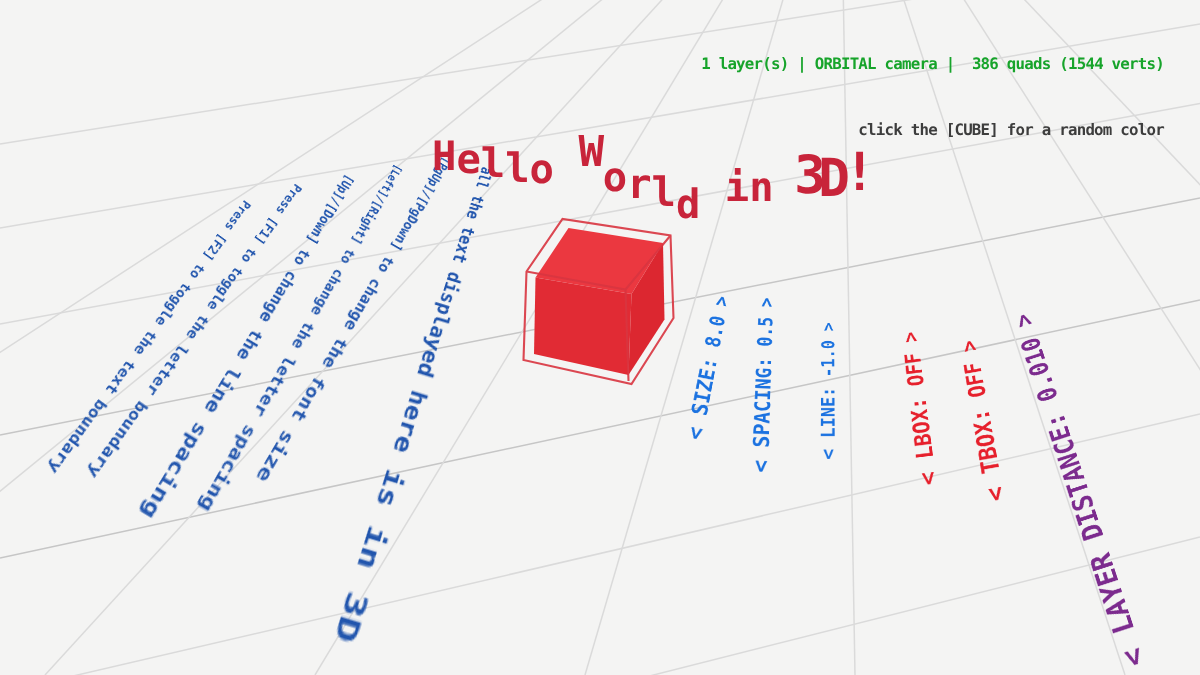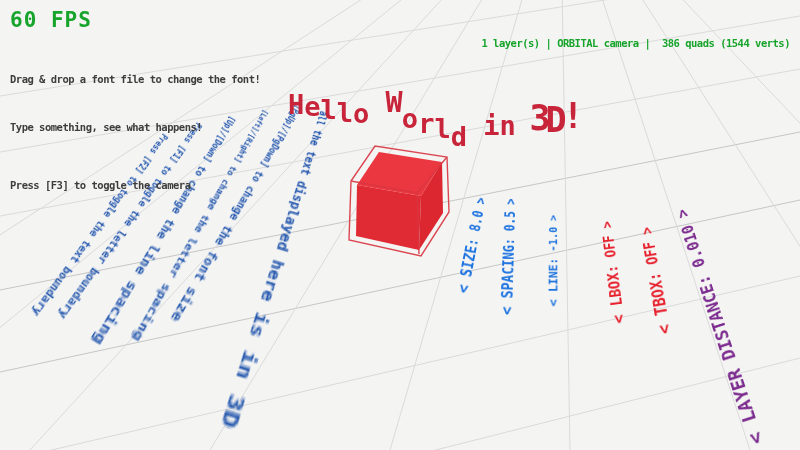--- a/index.html
+++ b/index.html
@@ -9,21 +9,21 @@
     font-family:"DejaVu Sans Mono","Liberation Mono",monospace;
     font-weight:bold; -webkit-font-smoothing:none;
   }
   svg{position:absolute;left:0;top:0;}
   
   .hud-left{position:absolute;left:10px;top:8px;z-index:40;}
   .fps{font-size:21px;letter-spacing:1px;color:var(--green);white-space:pre;}
   .intro{margin-top:7px;font-size:10.5px;letter-spacing:-0.5px;line-height:16px;color:var(--hud);white-space:pre;}
   .intro div{height:16px;}
   .camera-hint{margin-top:12px;font-size:10.5px;letter-spacing:-0.5px;color:var(--hud);white-space:pre;}
-  .hud-right{position:absolute;right:10px;top:7px;z-index:40;text-align:right;
+  .hud-right{position:absolute;right:24px;top:7px;z-index:40;text-align:right;
     font-size:10.5px;letter-spacing:-0.5px;line-height:14.5px;color:var(--hud);white-space:pre;}
   .hud-right .status{color:var(--green);}
   
   .g3d{position:absolute;white-space:pre;color:var(--gblue);transform-origin:0 50%;z-index:10;}
   .bigline{position:absolute;left:324px;top:106px;white-space:pre;color:var(--gblue);
     font-size:10px;transform-origin:0 50%;z-index:10;
     transform:rotate(107deg) perspective(280px) rotateY(-40deg);}
   .menu3d{position:absolute;white-space:pre;transform-origin:0 50%;z-index:12;cursor:pointer;}
   
   .hello{position:absolute;left:288px;top:89px;z-index:30;font-size:27px;color:var(--hred);white-space:pre;}
@@ -84,26 +84,19 @@
       <polygon points="421,196 442,162 443,213 419,250" fill="#dc2730"></polygon>
       <g fill="none" stroke-width="1.4" opacity="0.9" stroke="#d93540">
         <polygon points="351,181 375,146 447,157 449,212 421,256 349,240"></polygon>
         <path d="M351,181 L417,193 L447,157 M417,193 L419,254"></path>
       </g>
     </g>
   </svg>
 
   <div class="hello" id="hello"><span style="transform: translateY(0px) scale(1);">H</span><span style="transform: translateY(2px) scale(1);">e</span><span style="transform: translateY(5px) scale(1);">l</span><span style="transform: translateY(8px) scale(1);">l</span><span style="transform: translateY(9px) scale(1);">o</span><span style="transform: translateY(9px) scale(1);"> </span><span style="transform: translateY(-2px) scale(1.05);">W</span><span style="transform: translateY(14px) scale(1);">o</span><span style="transform: translateY(19px) scale(1);">r</span><span style="transform: translateY(24px) scale(1);">l</span><span style="transform: translateY(32px) scale(1);">d</span><span style="transform: translateY(28px) scale(1);"> </span><span style="transform: translateY(21px) scale(1);">i</span><span style="transform: translateY(21px) scale(1);">n</span><span style="transform: translateY(18px) scale(1);"> </span><span style="transform: translateY(17px) scale(1.3);">3</span><span style="transform: translateY(19px) scale(1.3);">D</span><span style="transform: translateY(15px) scale(1.3);">!</span></div>
 
-  <div class="hud-left">
-    <div class="fps">60 FPS</div>
-    <div class="intro">
-      <div>Drag &amp; drop a font file to change the font!</div>
-      <div>Type something, see what happens!</div>
-    </div>
-    <div class="camera-hint">Press [F3] to toggle the camera</div>
-  </div>
 
   <div class="hud-right">
     <div class="status">1 layer(s) | ORBITAL camera |  386 quads (1544 verts)</div>
+    <div>click the [CUBE] for a random color</div>
   </div>
 
 </div>
 
 </body></html>

